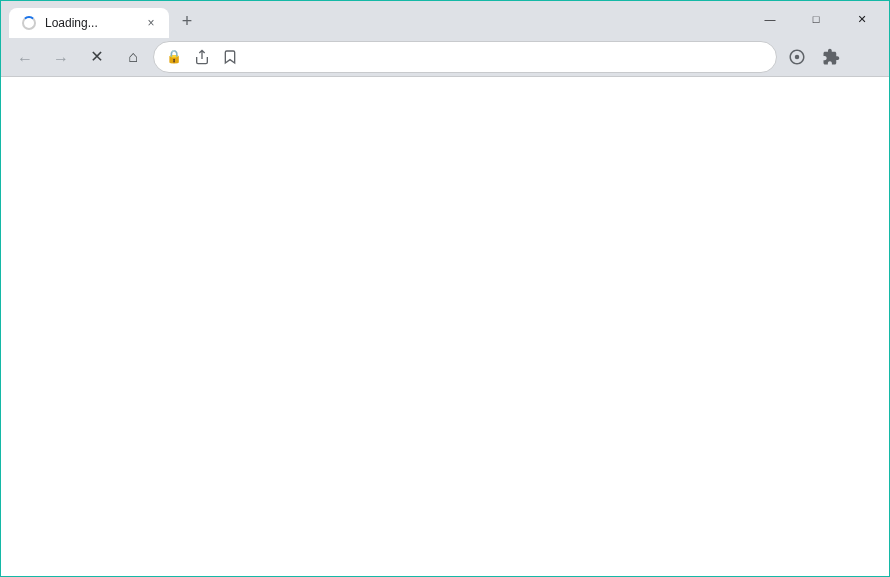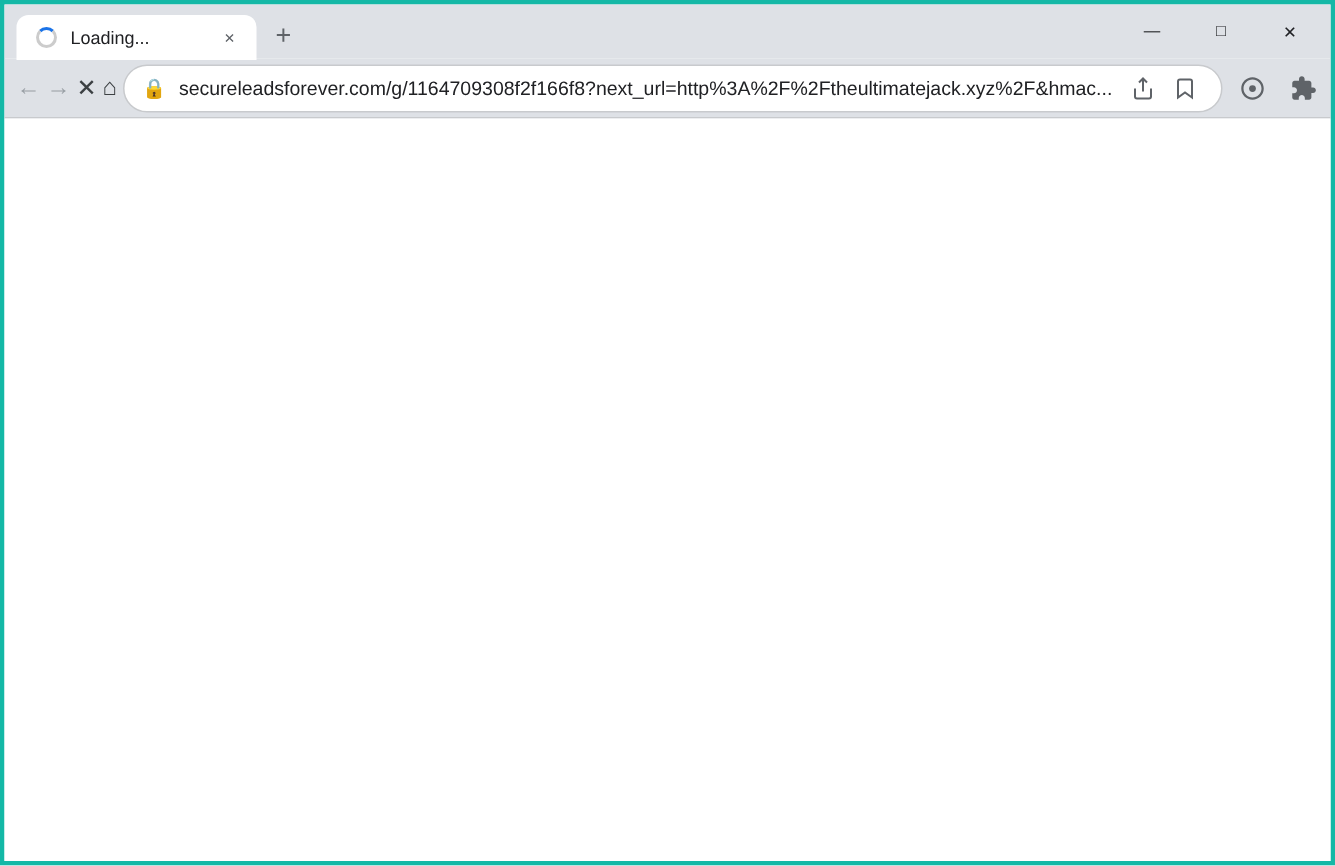--- a/index.html
+++ b/index.html
@@ -12,21 +12,21 @@
       user-select: none;
     }
 
     
     .window {
       width: 890px;
       height: 577px;
       background: #fff;
       display: flex;
       flex-direction: column;
-      border: 3px solid #14b8a6;
+      border: 1px solid #14b8a6;
     }
 
     
     .title-bar {
       display: flex;
       align-items: center;
       background: #dee1e6;
       height: 36px;
       padding: 0 0 0 0;
       flex-shrink: 0;
@@ -254,21 +254,20 @@
   </div>
 
   <div class="nav-bar">
     <div class="nav-btn disabled">←</div>
     <div class="nav-btn disabled">→</div>
     <div class="nav-btn">✕</div>
     <div class="nav-btn">⌂</div>
 
     <div class="address-bar-wrap">
       <span class="lock-icon">🔒</span>
-      <span class="address-text">secureleadsforever.com/g/1164709308f2f166f8?next_url=http%3A%2F%2Ftheultimatejack.xyz%2F&amp;hmac...</span>
       <div class="address-icons">
         <div class="addr-icon-btn">
           <svg width="16" height="16" viewBox="0 0 24 24" fill="none" stroke="currentColor" stroke-width="2">
             <path d="M4 12v8a2 2 0 002 2h12a2 2 0 002-2v-8M16 6l-4-4-4 4M12 2v13"></path>
           </svg>
         </div>
         <div class="addr-icon-btn">
           <svg width="16" height="16" viewBox="0 0 24 24" fill="none" stroke="currentColor" stroke-width="2">
             <path d="M19 21l-7-5-7 5V5a2 2 0 012-2h10a2 2 0 012 2z"></path>
           </svg>

